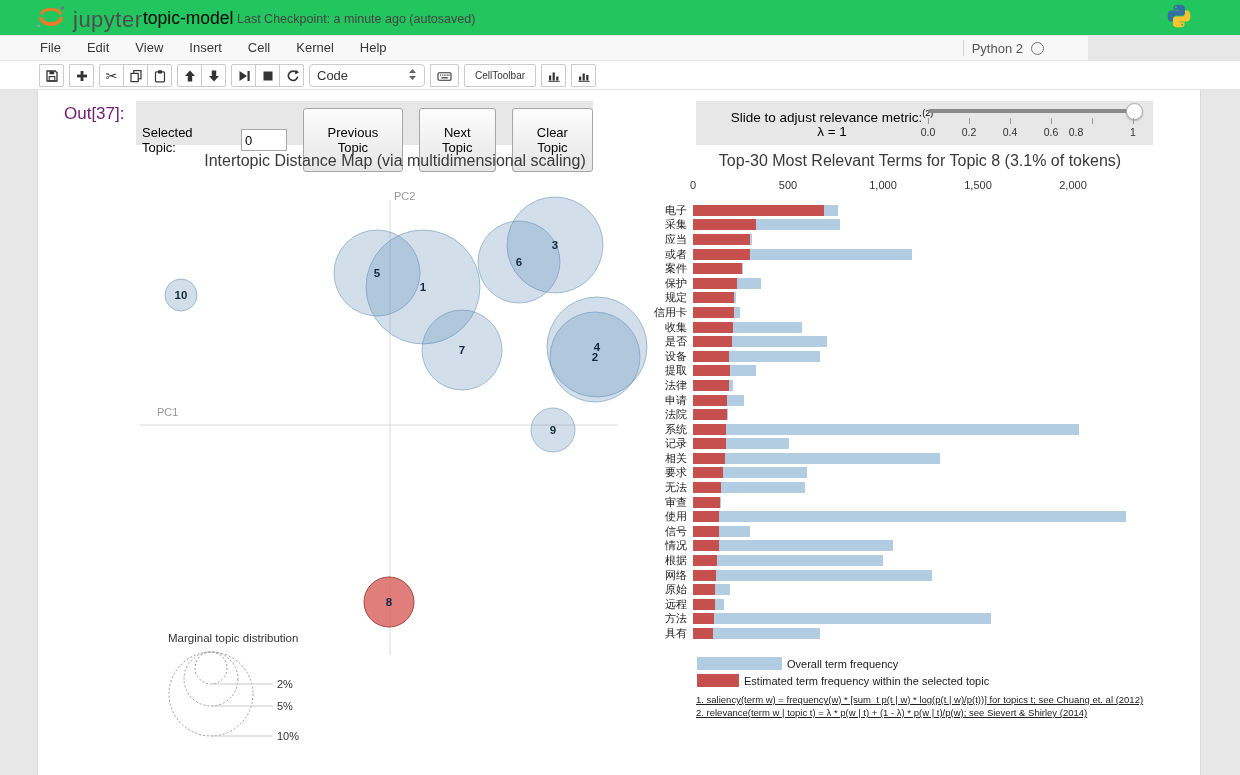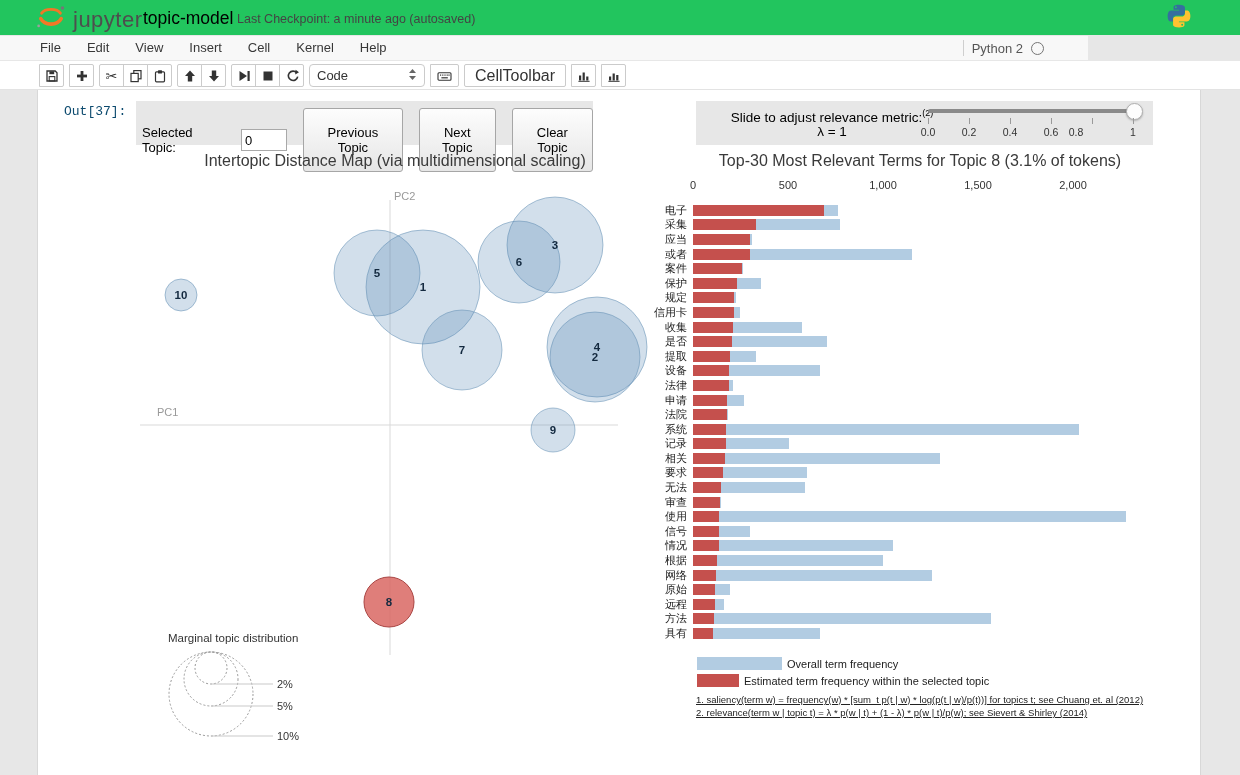--- a/index.html
+++ b/index.html
@@ -29,26 +29,26 @@
   .tbtn{width:23px;height:21px;border:1px solid #cbcbcb;background:#fff;border-radius:2px;
         display:flex;align-items:center;justify-content:center;cursor:pointer;box-sizing:content-box;}
   .tgroup .tbtn{border-radius:0;margin-left:-1px;}
   .tgroup .tbtn:first-child{border-radius:2px 0 0 2px;margin-left:0;}
   .tgroup .tbtn:last-child{border-radius:0 2px 2px 0;}
   .tbtn svg{display:block;}
   .glyph{font-size:14px;color:#333;line-height:1;}
   #cell-type-select{width:100px;height:21px;border:1px solid #cbcbcb;border-radius:4px;background:#fff;
         display:flex;align-items:center;justify-content:space-between;padding:0 7px;font-size:13px;color:#333;cursor:pointer;}
   #celltoolbar-btn{height:21px;border:1px solid #cbcbcb;border-radius:2px;background:#fff;
-        display:flex;align-items:center;padding:0 10px;font-size:16px;color:#333;cursor:pointer;}
+        display:flex;align-items:center;padding:0 10px;font-size:10px;color:#333;cursor:pointer;}
   
   #page{left:37px;top:90px;width:1164px;height:685px;background:#fff;
         border-left:1px solid #d8d8d8;border-right:1px solid #d8d8d8;box-sizing:border-box;}
-  #out-prompt{left:64px;top:104px;font-family:Liberation Mono, monospace;
-        font-size:13px;color:#0c4a6e;}
+  #out-prompt{left:64px;top:104px;font-family:Liberation Sans, sans-serif;
+        font-size:17px;color:#701a75;}
   
   .ctrl-box{top:101px;width:457px;height:44px;background:#e7e7e7;}
   #topic-box{left:136px;}
   #topic-box-inner{display:flex;align-items:center;padding:7px 0 0 6px;gap:16px;}
   #topic-box-inner label{font-size:13px;color:#000;}
   #topic-input{width:38px;height:18px;border:1px solid #a9a9a9;font-size:13px;padding:1px 3px;background:#fff;}
   .pv-btn{border:1px solid #a6a6a6;background:linear-gradient(#fdfdfd,#e6e6e6);border-radius:3px;
         font-size:13px;color:#000;padding:16px 9px;cursor:pointer;font-family:inherit;}
   #slider-box{left:696px;}
   #slider-label{position:absolute;left:0;top:7px;width:272px;text-align:center;font-size:13.5px;color:#000;}
@@ -418,31 +418,31 @@
       </div>
     </div>
     <div class="term-row">
       <div class="term-label">是否</div>
       <div class="term-bars">
         <div class="bar overall" style="width: 133.95px;"></div>
         <div class="bar topic" style="width: 39.33px;"></div>
       </div>
     </div>
     <div class="term-row">
+      <div class="term-label">设备</div>
+      <div class="term-bars">
+        <div class="bar overall" style="width: 126.92px;"></div>
+        <div class="bar topic" style="width: 36.1px;"></div>
+      </div>
+    </div>
+    <div class="term-row">
       <div class="term-label">提取</div>
       <div class="term-bars">
         <div class="bar overall" style="width: 62.7px;"></div>
         <div class="bar topic" style="width: 37.24px;"></div>
-      </div>
-    </div>
-    <div class="term-row">
-      <div class="term-label">设备</div>
-      <div class="term-bars">
-        <div class="bar overall" style="width: 126.92px;"></div>
-        <div class="bar topic" style="width: 36.1px;"></div>
       </div>
     </div>
     <div class="term-row">
       <div class="term-label">法律</div>
       <div class="term-bars">
         <div class="bar overall" style="width: 40.28px;"></div>
         <div class="bar topic" style="width: 36.1px;"></div>
       </div>
     </div>
     <div class="term-row">

